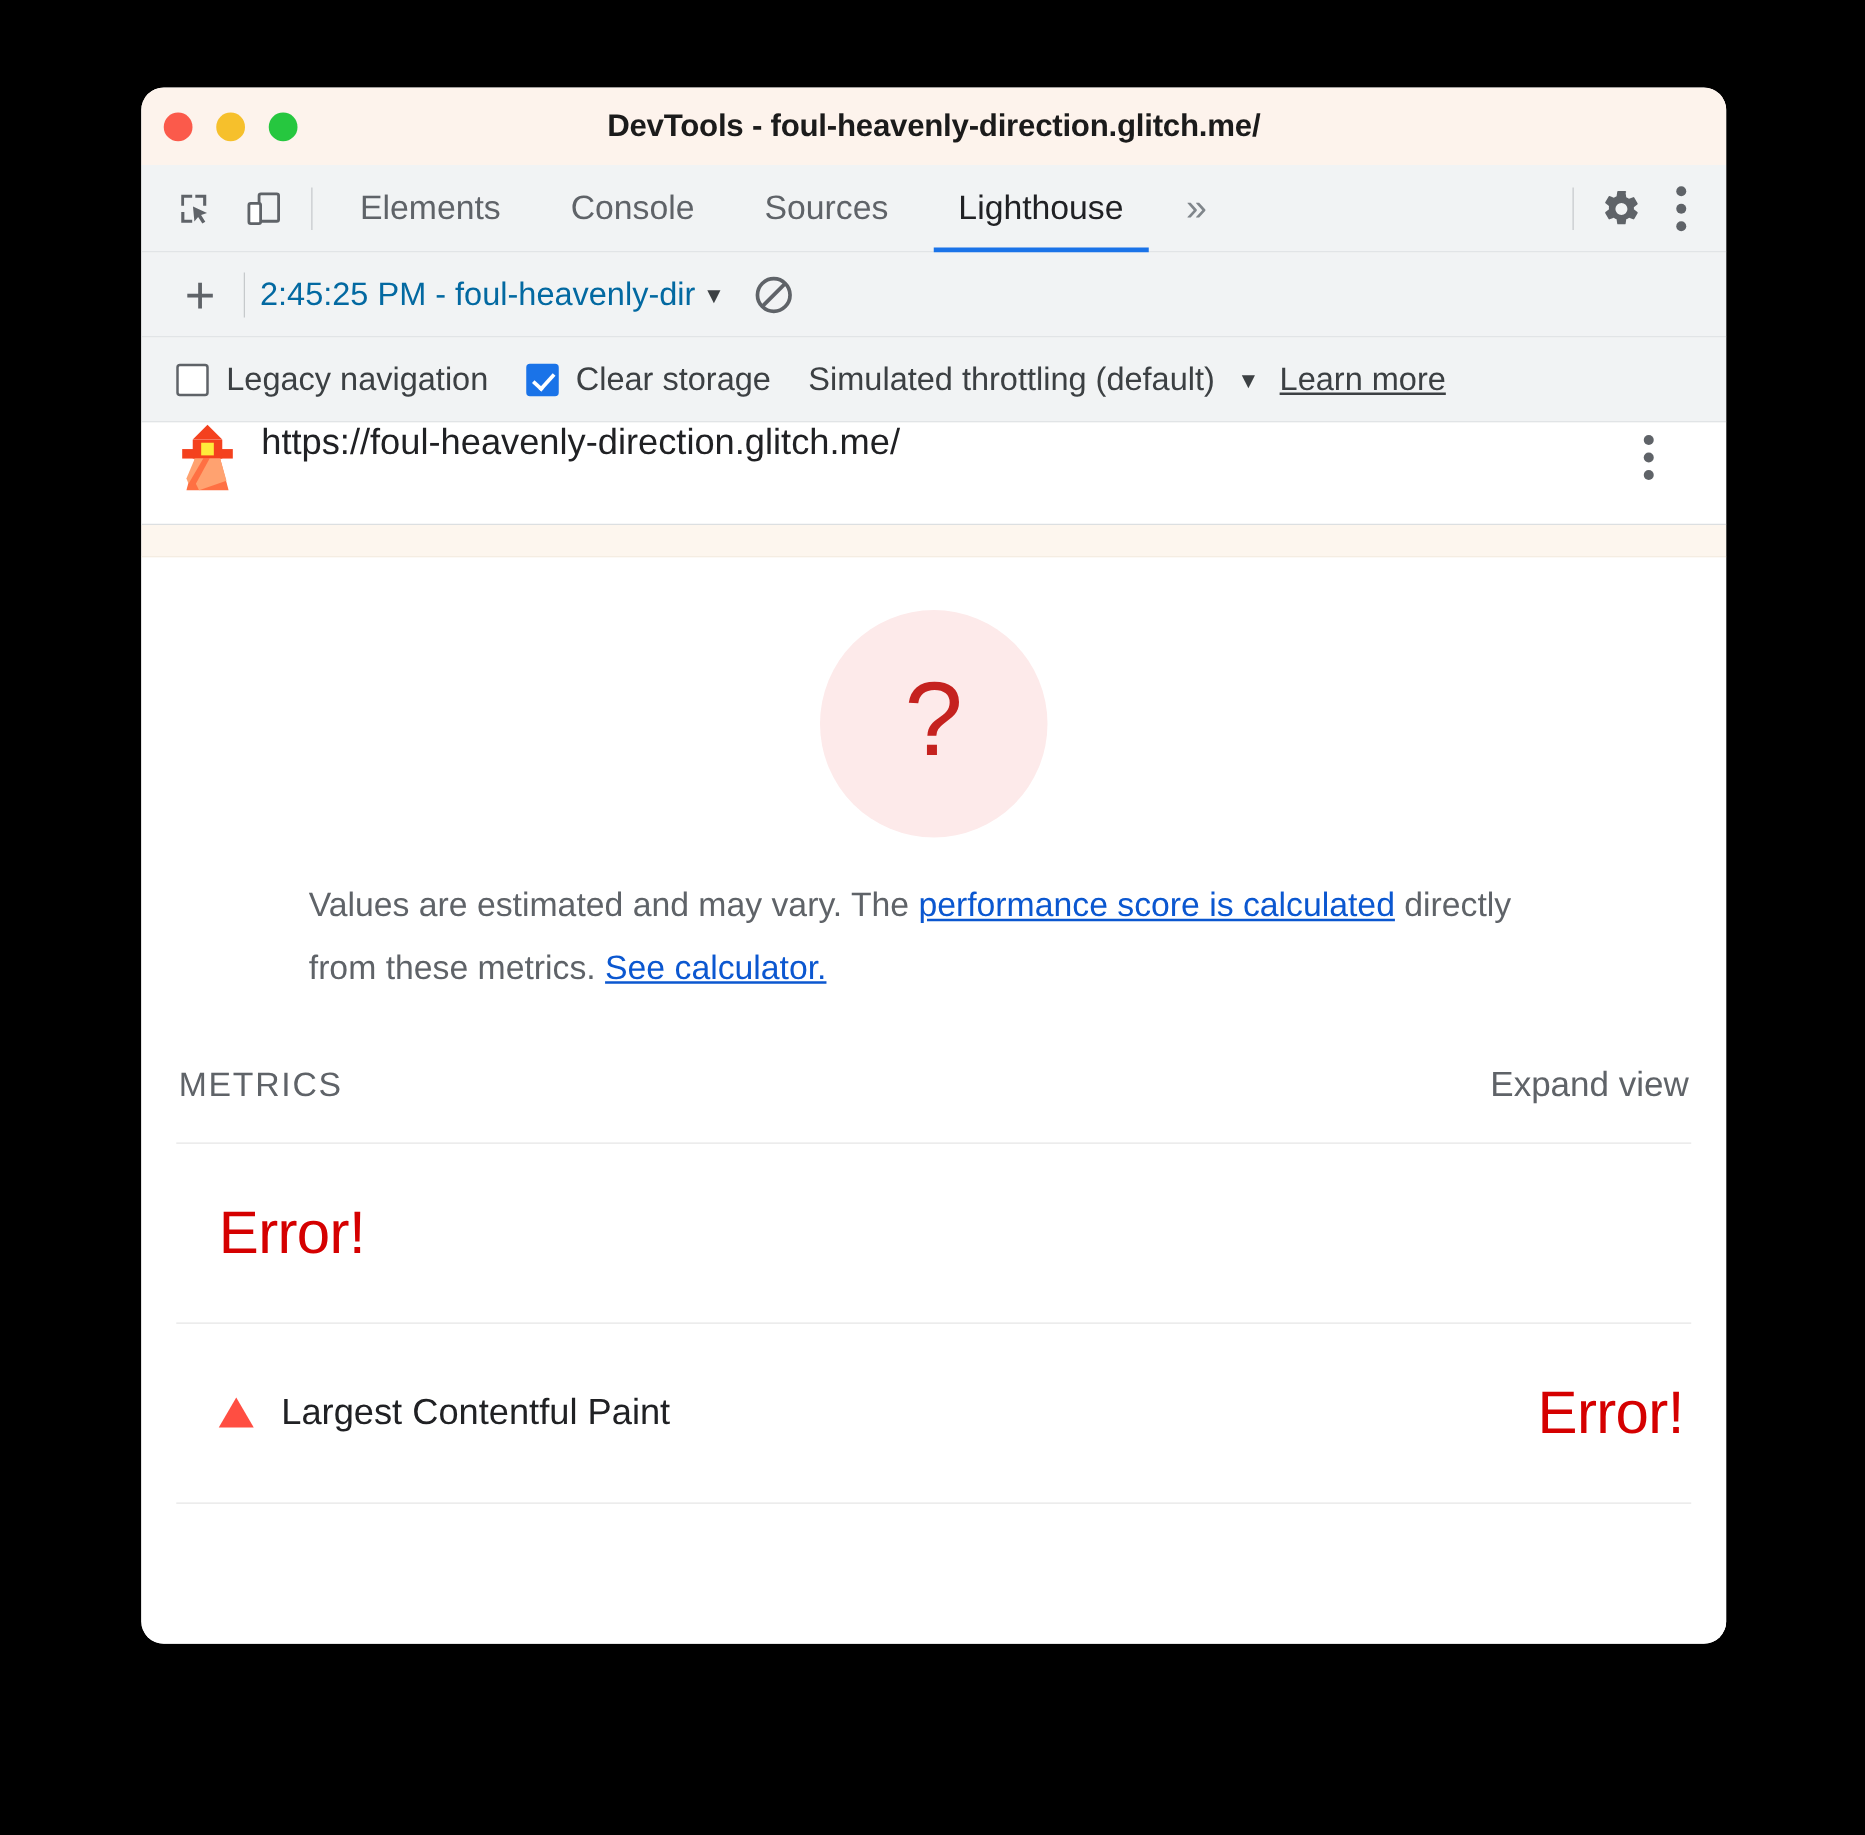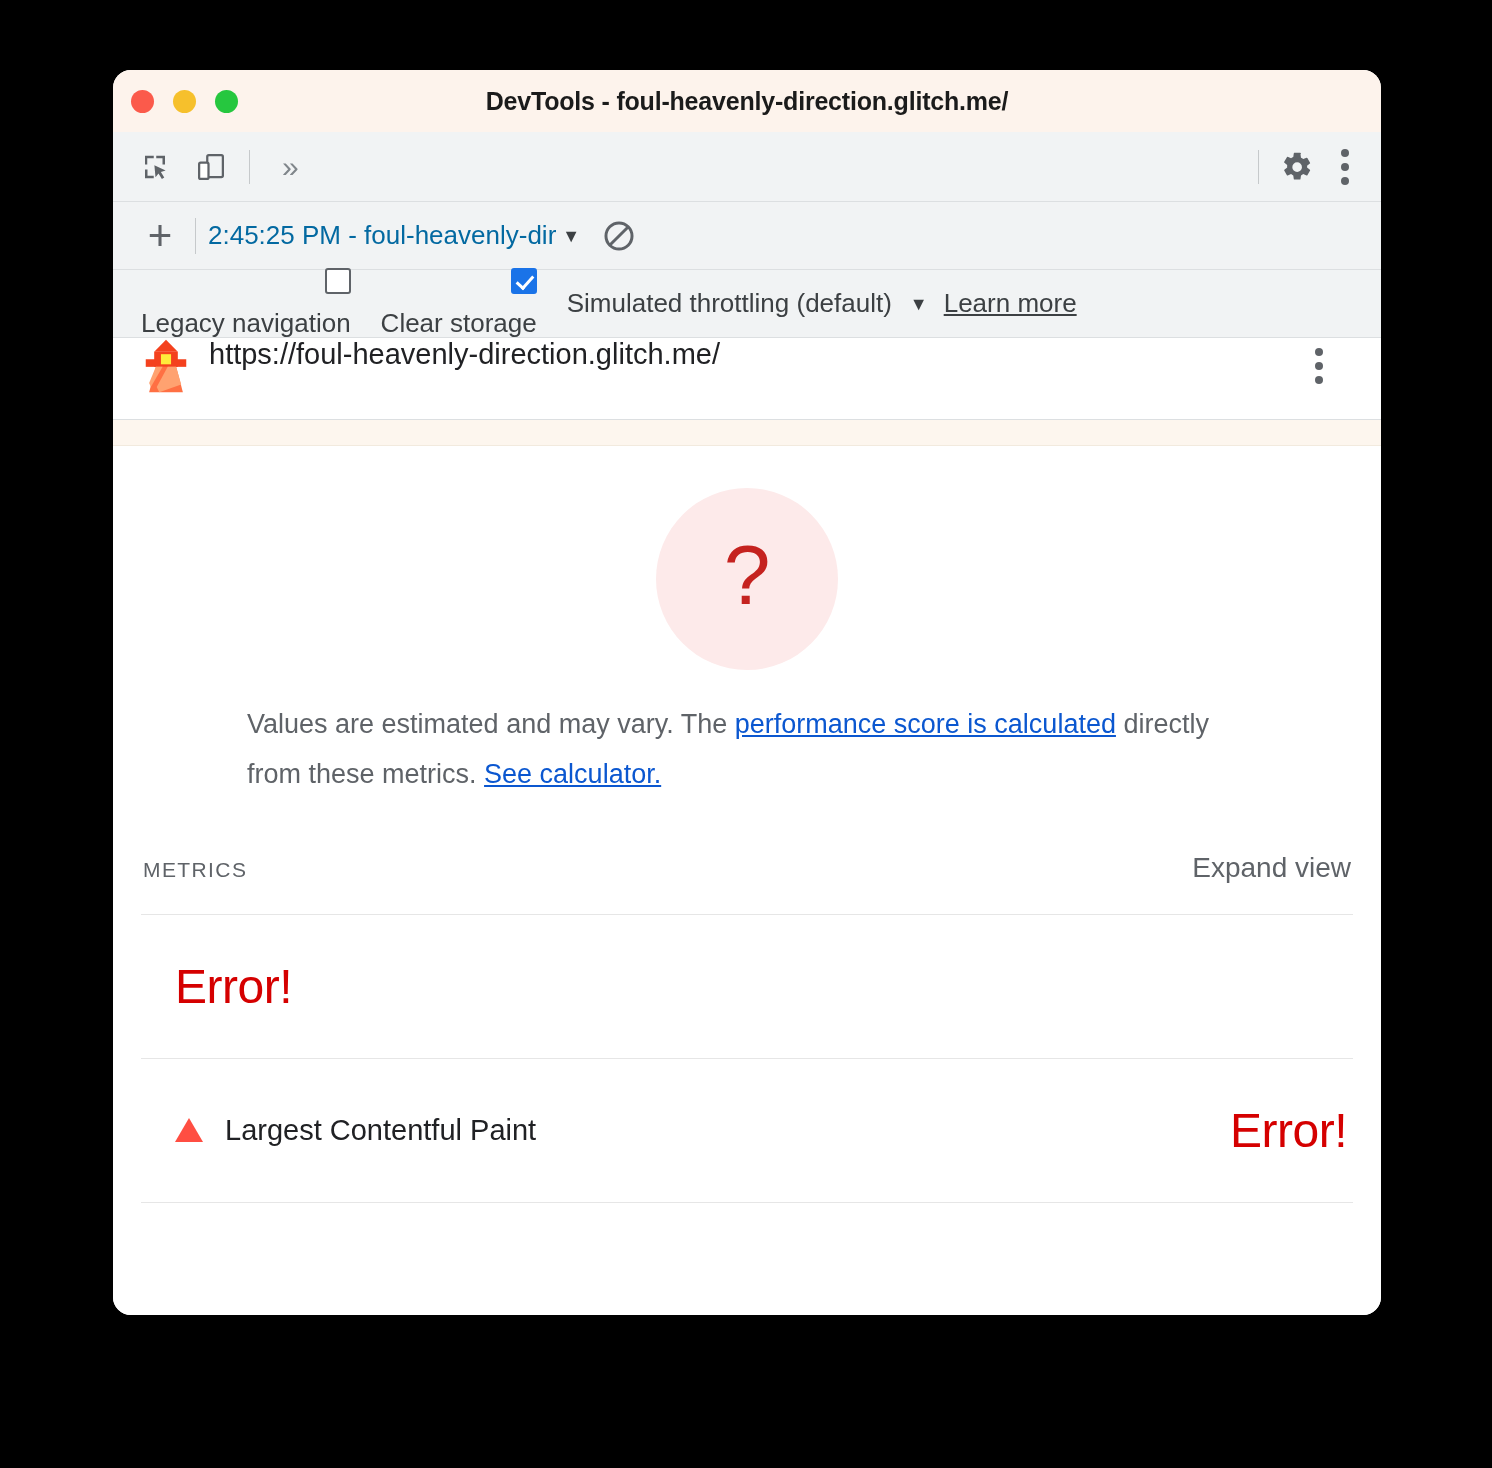--- a/index.html
+++ b/index.html
@@ -148,21 +148,21 @@
   .settingsbar {
     position: relative;
     height: 68px;
     background: #f1f3f4;
     border-bottom: 1px solid #dcdfe1;
     display: flex;
     align-items: center;
     padding-left: 28px;
     gap: 0;
   }
-  .chk-wrap { display: flex; align-items: flex-end; gap: 14px; margin-right: 30px; flex-direction: column; }
+  .chk-wrap { display: flex; align-items: center; gap: 14px; margin-right: 30px; }
   .chk {
     width: 26px; height: 26px;
     border: 2px solid #5f6368;
     border-radius: 3px;
     background: #fff;
   }
   .chk.checked {
     background: #1a73e8;
     border-color: #1a73e8;
     position: relative;
@@ -268,21 +268,21 @@
     margin: 52px 28px 0 28px;
   }
   .metrics-head {
     display: flex;
     align-items: baseline;
     justify-content: space-between;
     padding: 0 2px 30px 2px;
     border-bottom: 1px solid #e6e6e6;
   }
   .metrics-label {
-    font-size: 21px;
+    font-size: 27px;
     color: #5f6368;
     letter-spacing: 1.4px;
   }
   .expand-view {
     font-size: 28px;
     color: #5f6368;
   }
   .metric-row {
     display: flex;
     align-items: center;
@@ -330,20 +330,34 @@
         </svg>
       </div>
       <div class="tb-icon-btn">
         <svg width="30" height="30" viewBox="0 0 24 24">
           <rect x="9" y="2.5" width="12.5" height="17.5" rx="1.2" fill="none" stroke="#5f6368" stroke-width="1.8"></rect>
           <rect x="2.5" y="8.5" width="7.5" height="13" rx="1.2" fill="#fff" stroke="#5f6368" stroke-width="1.8"></rect>
         </svg>
       </div>
       <div class="tb-sep"></div>
 
+      <div class="tabs">
+        <div class="tab">
+            <span>Elements</span>
+          </div>
+        <div class="tab">
+            <span>Console</span>
+          </div>
+        <div class="tab">
+            <span>Sources</span>
+          </div>
+        <div class="tab active">
+            <span>Lighthouse</span>
+          </div>
+      </div>
       <div class="overflow-chevrons">»</div>
 
       <div class="tabbar-right">
         <div class="tb-sep"></div>
         <div class="tb-icon-btn">
           <svg width="34" height="34" viewBox="0 0 24 24">
             <path fill="#5f6368" d="M19.1 12.9c.04-.3.06-.6.06-.9s-.02-.6-.06-.9l2-1.56a.48.48 0 0 0 .12-.61l-1.9-3.28a.48.48 0 0 0-.58-.21l-2.36.95a6.9 6.9 0 0 0-1.56-.9l-.36-2.5A.47.47 0 0 0 14 2h-3.8a.47.47 0 0 0-.47.4l-.36 2.5c-.56.23-1.08.54-1.56.9l-2.36-.95a.48.48 0 0 0-.58.21L2.97 8.34a.47.47 0 0 0 .12.61l2 1.56c-.04.3-.07.6-.07.9s.03.6.07.9l-2 1.56a.48.48 0 0 0-.12.61l1.9 3.28c.12.21.37.29.58.21l2.36-.95c.48.37 1 .68 1.56.9l.36 2.5c.04.23.24.4.47.4H14c.23 0 .43-.17.47-.4l.36-2.5c.56-.23 1.08-.53 1.56-.9l2.36.95c.21.08.46 0 .58-.21l1.9-3.28a.48.48 0 0 0-.12-.61l-2.01-1.56zM12.1 15.5a3.4 3.4 0 1 1 0-6.8 3.4 3.4 0 0 1 0 6.8z"></path>
           </svg>
         </div>
         <div class="kebab">

